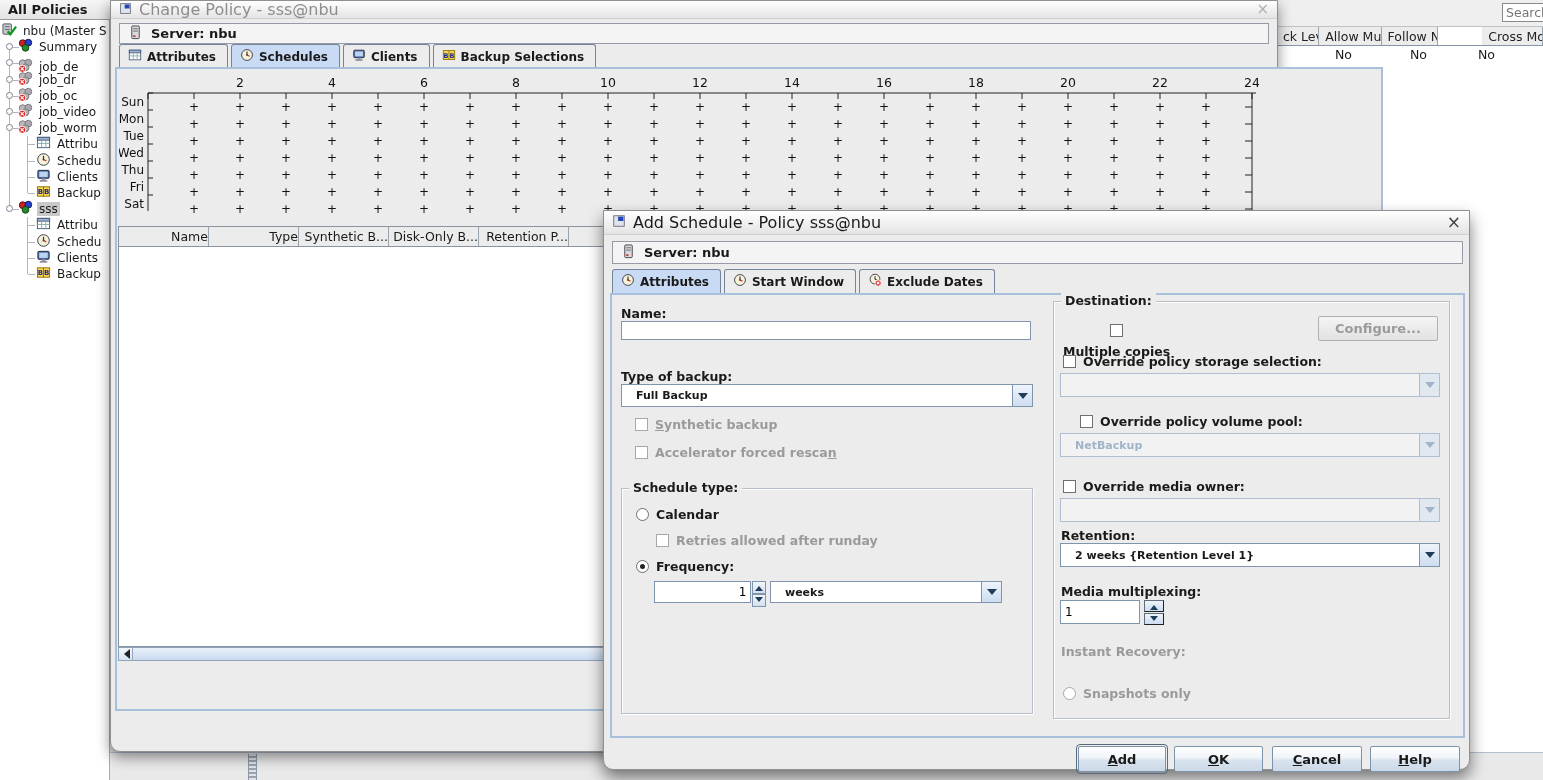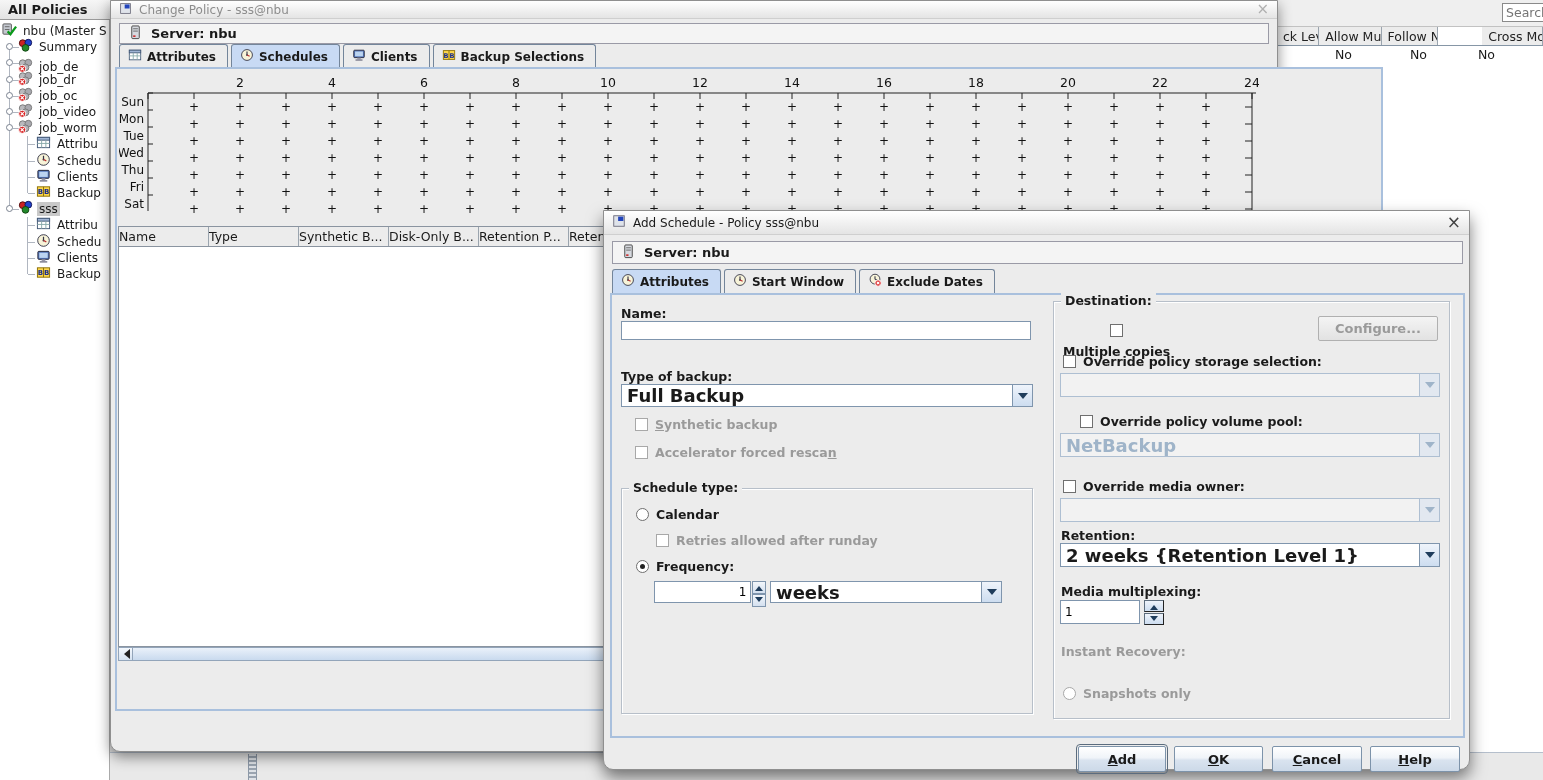--- a/index.html
+++ b/index.html
@@ -5,35 +5,35 @@
   * { margin:0; padding:0; box-sizing:border-box; }
   html,body { width:1543px; height:780px; }
   body { font-family:"DejaVu Sans","Liberation Sans",sans-serif; font-size:12px; color:#1a1a1a; background:#d8d8d8; }
   #stage { position:relative; width:1543px; height:780px; overflow:hidden; background:#dcdcdc; }
 
   
   .abs { position:absolute; }
   .win { position:absolute; background:#ececec; border:1px solid #8f8f8f; box-shadow:0 5px 14px rgba(0,0,0,.45); }
   .titlebar { position:absolute; left:0; right:0; top:0; display:flex; align-items:center; gap:7px; padding:0 8px;
               background:linear-gradient(#ffffff,#e4e4e4); border-bottom:1px solid #cfcfcf; }
-  .title-text { font-size:12px;text-align:center; }
+  .title-text { font-size:16px;text-align:center; }
   .close-x { margin-left:auto; font-size:15px; line-height:1; cursor:default; font-weight:normal; }
   .server-bar { position:absolute; display:flex; align-items:center; gap:8px; padding:0 8px;
                 background:#f4f4f4; border:1px solid #9a9aa6; }
   .server-bar .stext { font-weight:bold; font-size:13px; }
   .tabs { position:absolute; display:flex; align-items:flex-end; gap:3px; }
   .tab { display:inline-flex; align-items:center; gap:5px; padding:3px 11px 3px 8px; font-weight:bold; font-size:12px;
          border:1px solid #73859a; border-bottom:none; border-radius:3px 3px 0 0; background:#ececec; position:relative; }
   .tab.sel { background:#c8daf4; }
   .panel { position:absolute; background:#ececec; border:2px solid #a9c0dd; }
   .field-label { position:absolute; font-weight:bold; font-size:12.5px; white-space:nowrap; }
   .field-label.dis { color:#9a9a9a; }
   .txt { position:absolute; border:1.5px solid #7f95ad; background:#ffffff; font-family:inherit; font-size:12px; padding:0 4px; }
   .combo { position:absolute; border:1.5px solid #7f95ad; background:#ffffff; display:flex; align-items:center; }
-  .combo .cval { flex:1; padding:0 5px; font-weight:bold; font-size:18px; white-space:nowrap; overflow:hidden; }
+  .combo .cval { flex:1; padding:0 14px; font-weight:bold; font-size:11px; white-space:nowrap; overflow:hidden; }
   .combo .cbtn { width:20px; align-self:stretch; background:linear-gradient(#eff4fb,#cdddf0); border-left:1.5px solid #7f95ad;
                  display:flex; align-items:center; justify-content:center; }
   .combo .cbtn i { width:0; height:0; border:5px solid transparent; border-top:6px solid #1f3d5c; margin-top:5px; }
   .combo.dis { background:#f2f2f2; border-color:#aebfd2;gap:33px; }
   .combo.dis .cval { color:#9fb4c9; }
   .combo.dis .cbtn { background:#e2e8f0; border-left-color:#aebfd2; }
   .combo.dis .cbtn i { border-top-color:#9fb4c9; }
   .cb-row, .rad-row { position:absolute; display:flex; align-items:center; gap:7px; white-space:nowrap; }
   .cb-box { width:13px; height:13px; background:#fff; border:1.5px solid #6f6f6f; }
   .cb-row.dis .cb-box { border-color:#a8a8a8; }
@@ -87,21 +87,21 @@
   #bottom-strip { position:absolute; left:110px; top:752px; width:1433px; height:28px; background:#e9e9e9; border-top:1px solid #b5bfcc; }
   #splitter { position:absolute; left:138px; top:1px; width:9px; height:27px; border-left:1px solid #8d99a8; border-right:1px solid #8d99a8;
               background:repeating-linear-gradient(#dfe3e8 0 2px, #9aa4b0 2px 4px); }
 
   
   svg text { font-family:"DejaVu Sans","Liberation Sans",sans-serif; }
 
   
   .sched-table { position:absolute; background:#ffffff; border:1px solid #8a94a0; }
   .sched-hdr { display:flex; height:20px; border-bottom:1px solid #8a94a0; }
-  .sched-hcell { width:90px; border-right:1px solid #9aa4ae; background:#ececec; text-align:left; font-size:12.5px; padding-top:2px;
+  .sched-hcell { width:90px; border-right:1px solid #9aa4ae; background:#ececec; text-align:right; font-size:12.5px; padding-top:2px;
                  overflow:hidden; white-space:nowrap; }
   .hscroll { position:absolute; height:14px; background:linear-gradient(#eaf1fa,#c9daee); border:1px solid #93a5ba; display:flex; }
   .hs-btn { width:14px; height:100%; background:linear-gradient(#f4f8fd,#d5e2f1); border-right:1px solid #93a5ba;
             display:flex; align-items:center; justify-content:center; }
   .tri-left { width:0; height:0; border:5px solid transparent; border-right:6px solid #222; margin-right:3px; }
 </style>
 </head>
 <body>
 
 <div id="stage">

